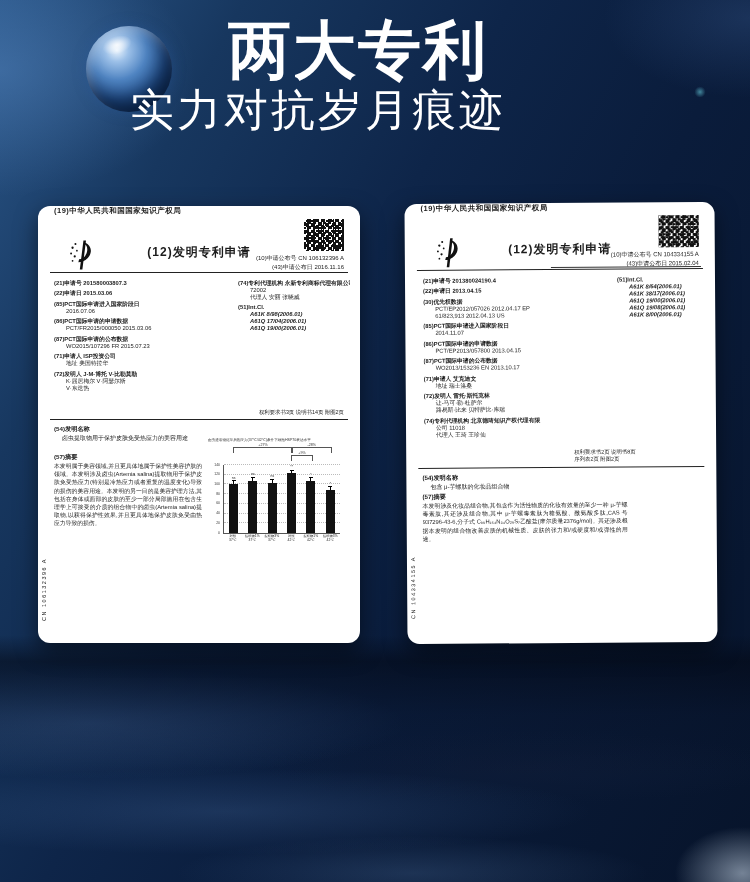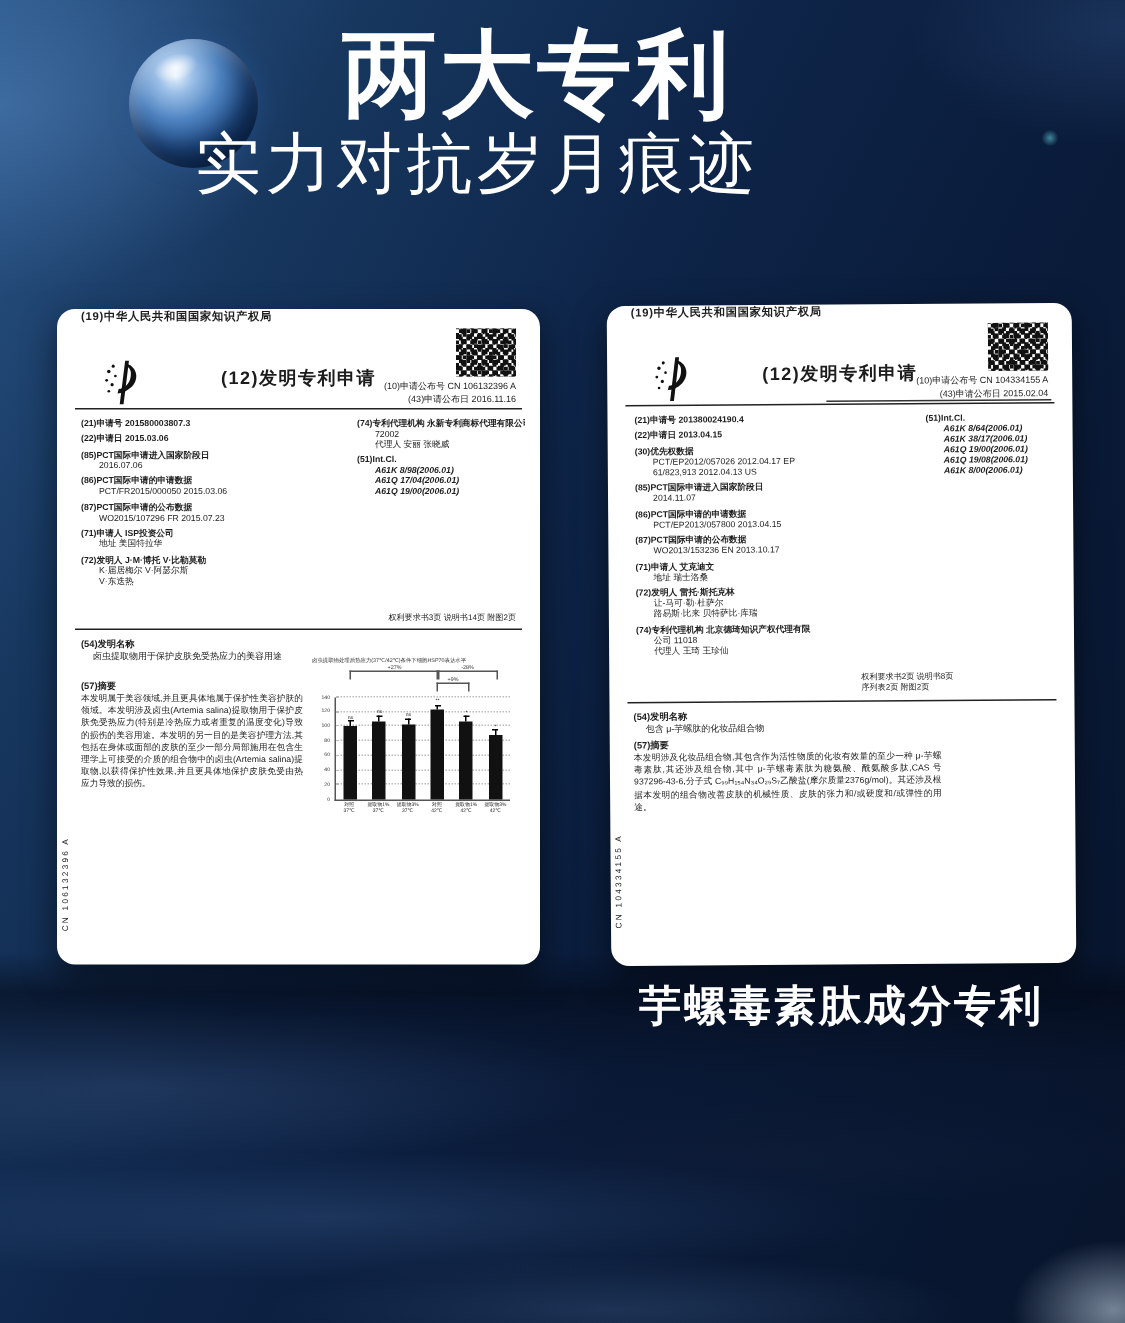--- a/index.html
+++ b/index.html
@@ -288,15 +288,14 @@
     <div class="rule2" style="top:264px;"></div>
 
     <div class="slabel" style="left:16px;top:270px;">(54)发明名称</div>
     <div class="s54text" style="left:24px;top:279px;width:200px;">包含 μ-芋螺肽的化妆品组合物</div>
     <div class="slabel" style="left:16px;top:289px;">(57)摘要</div>
     <div class="abs" style="left:16px;top:298px;width:205px;">本发明涉及化妆品组合物,其包含作为活性物质的化妆有效量的至少一种 μ-芋螺毒素肽,其还涉及组合物,其中 μ-芋螺毒素肽为糖氨酸、酰氨酸多肽,CAS 号 937296-43-6,分子式 C₉₉H₁₅₄N₃₄O₂₉S₇乙酸盐(摩尔质量2376g/mol)。其还涉及根据本发明的组合物改善皮肤的机械性质、皮肤的张力和/或硬度和/或弹性的用途。</div>
 
     <div class="sidecode" style="top:352px;">CN 104334155 A</div>
   </section>
 
-  <div class="doclabel l2">芋螺毒素肽成分专利</div>
 
 </div>
 
 </body></html>

